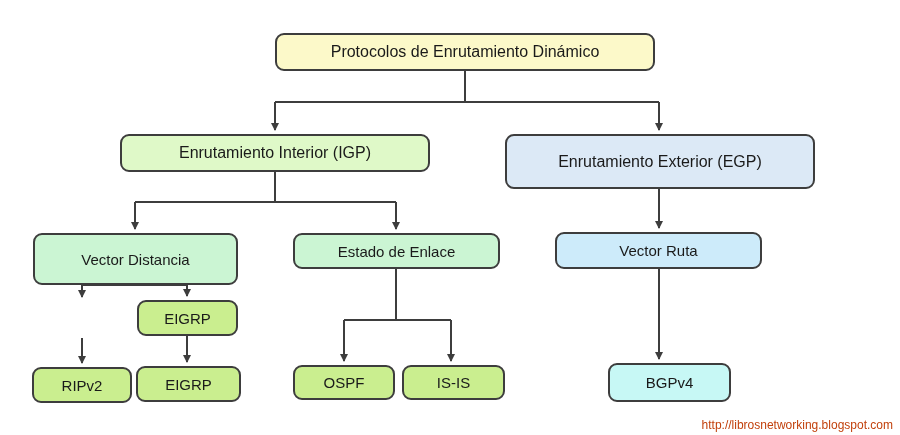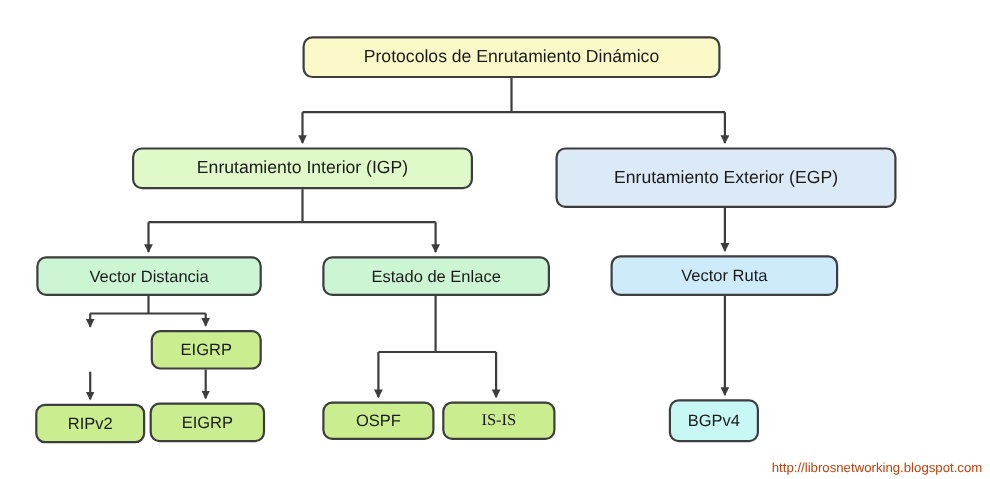--- a/index.html
+++ b/index.html
@@ -19,30 +19,30 @@
     display:flex;align-items:center;justify-content:center;
     color:#1a1a1a;
     font-size:15px;
     text-align:center;
     white-space:nowrap;
   }
   .lvl-top{font-size:16px;}
   .n-root {left:275px;top:33px;width:380px;height:38px;}
   .n-igp  {left:120px;top:134px;width:310px;height:38px;}
   .n-egp  {left:505px;top:134px;width:310px;height:55px;}
-  .n-vd   {left:33px; top:233px;width:205px;height:36px;}
+  .n-vd   {left:33px; top:233px;width:205px;height:52px;}
   .n-ede  {left:293px;top:233px;width:207px;height:36px;}
   .n-vr   {left:555px;top:232px;width:207px;height:37px;}
   .n-rip  {left:33px; top:301px;width:98px; height:37px;}
   .n-igrp {left:137px;top:300px;width:101px;height:36px;}
   .n-ripv2{left:32px; top:367px;width:100px;height:36px;}
   .n-eigrp{left:136px;top:366px;width:105px;height:36px;}
   .n-ospf {left:293px;top:365px;width:102px;height:35px;align-items:center;}
-  .n-isis {left:402px;top:365px;width:103px;height:35px;font-family:Liberation Serif, serif;}
-  .n-bgpv4{left:608px;top:363px;width:82px;height:39px;}
+  .n-isis {left:402px;top:365px;width:103px;height:35px;}
+  .n-bgpv4{left:608px;top:363px;width:123px;height:39px;}
   .credit{
     position:absolute;
     right:7px;bottom:3px;
     font-size:12px;
     color:#c2410c;
   }
 </style>
 </head>
 <body>
 

